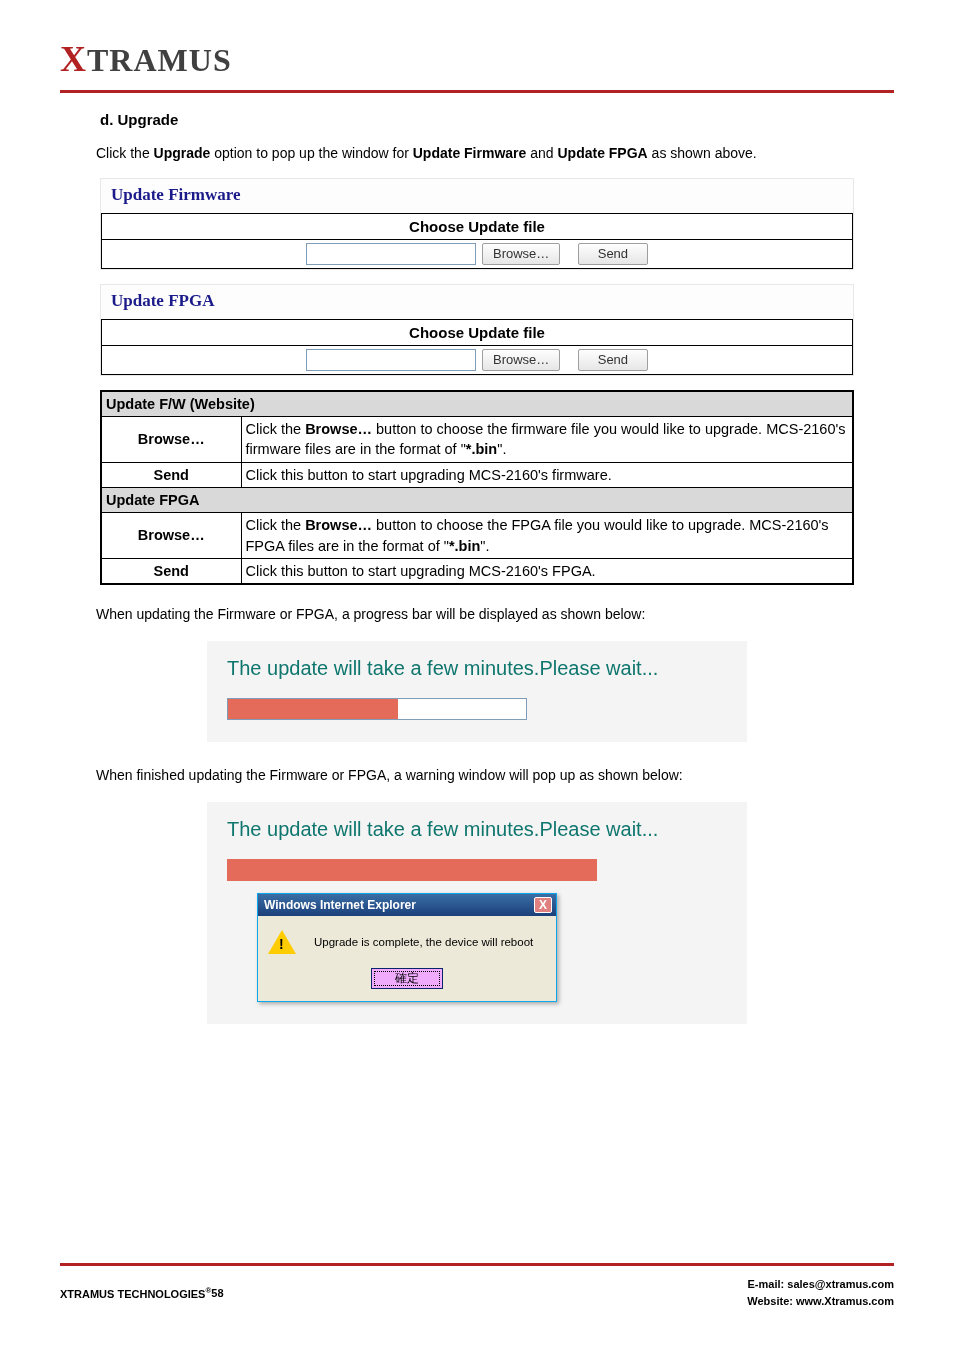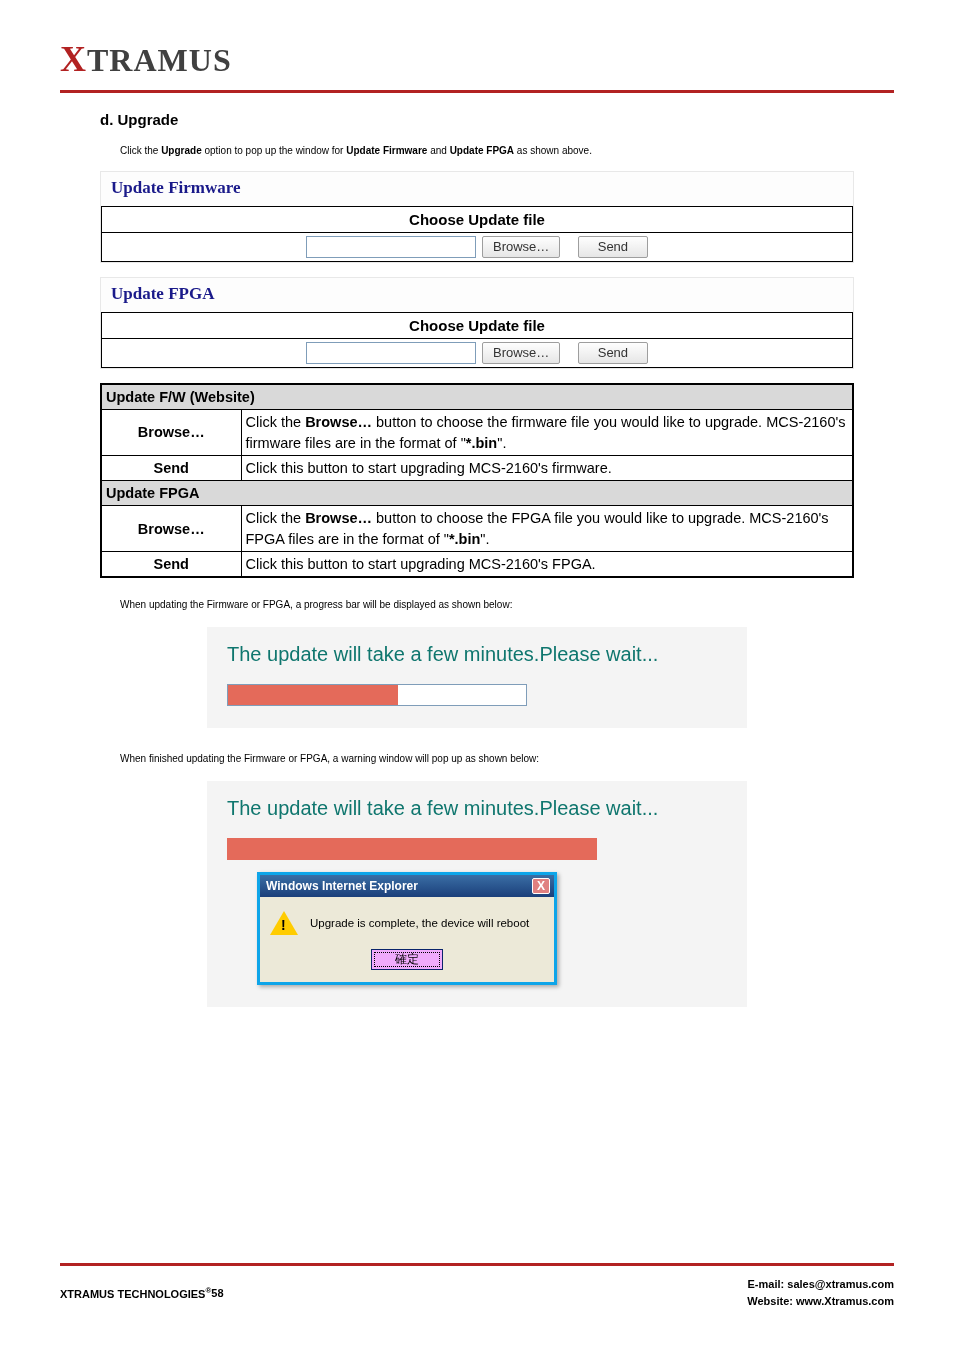--- a/index.html
+++ b/index.html
@@ -30,24 +30,24 @@
   }
   .logo .x { color: #b22222; font-size: 36px; }
   .logo .rest { color: #404040; }
   .hr-red { border: none; border-top: 3px solid #b22222; margin-top: 4px; }
   .section-letter {
     font-weight: 700;
     margin: 18px 0 14px 40px;
     font-size: 15px;
   }
   .body-text {
-    margin-left: 60px;
+    margin-left: 36px;
     margin-right: 20px;
     line-height: 1.7;
-    font-size: 10px;
+    font-size: 14px;
   }
   .bold { font-weight: 700; }
   .panel {
     background: #f4f4f4;
     margin: 12px 40px 14px 40px;
     border: 1px solid #e8e8e8;
   }
   .panel-title {
     font-family: "Times New Roman", serif;
     font-weight: 700;
@@ -150,21 +150,21 @@
   }
   .progress-full {
     width: 370px;
     height: 22px;
     background: #e46a5a;
     margin-bottom: 12px;
   }
   .ie-dialog {
     width: 300px;
     background: #ece9d8;
-    border: 3px solid #0ea5e9;
+    border: 1px solid #0ea5e9;
     margin-left: 30px;
     box-shadow: 2px 2px 4px rgba(0,0,0,0.3);
   }
   .ie-titlebar {
     background: linear-gradient(#3a6ea5,#1b3f7a);
     color: #fff;
     font-size: 12px;
     font-weight: 700;
     padding: 3px 4px 3px 6px;
     display: flex;
@@ -181,21 +181,21 @@
     text-align: center;
     line-height: 14px;
     border-radius: 2px;
   }
   .ie-body {
     padding: 12px 10px 12px 10px;
     display: flex;
     flex-direction: column;
     gap: 12px;
   }
-  .ie-row { display: flex; align-items: center; gap: 12px; }
+  .ie-row { display: flex; align-items: center; gap: 18px; }
   .warning-icon {
     width: 28px; height: 28px;
     display: inline-flex; align-items: center; justify-content: center;
   }
   .warning-triangle {
     width: 0; height: 0;
     border-left: 14px solid transparent;
     border-right: 14px solid transparent;
     border-bottom: 24px solid #ffcc00;
     position: relative;

